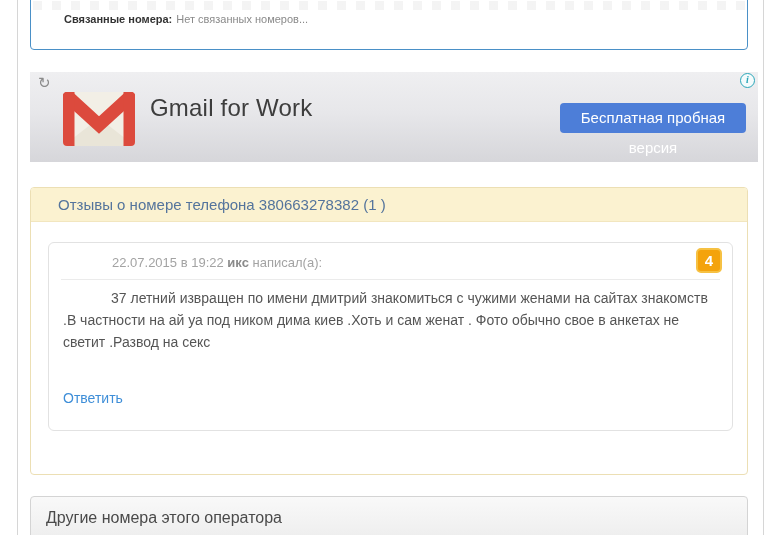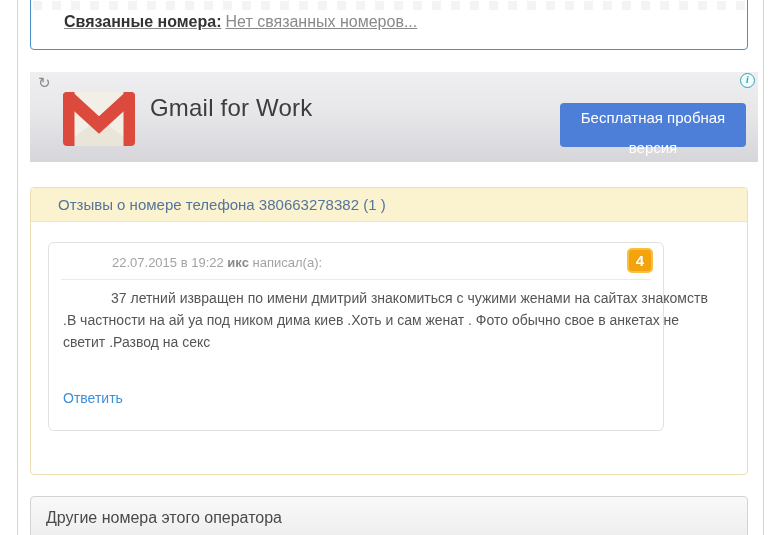--- a/index.html
+++ b/index.html
@@ -9,44 +9,44 @@
 
   .side-line { position:absolute; top:0; bottom:0; width:1px; background:#d6d6d6; }
   .side-line.left { left:17px; }
   .side-line.right { left:763px; }
 
   
   .related-box { position:absolute; left:30px; top:-10px; width:718px; height:60px;
     border:1px solid #4a90c7; border-radius:4px; background:#fff; }
   .related-stripes { position:absolute; left:2px; right:2px; top:10px; height:9px;
     background:repeating-linear-gradient(90deg,#f2f2f2 0 9px,#ffffff 9px 19px); opacity:.85; }
-  .related-line { position:absolute; left:33px; top:22px; font-size:16px; color:#8a8a8a; white-space:nowrap;text-decoration:underline; }
+  .related-line { position:absolute; left:33px; top:22px; font-size:11px; color:#8a8a8a; white-space:nowrap; }
   .related-line b { color:#333333; margin-right:4px; }
 
   
   .ad-banner { position:absolute; left:30px; top:72px; width:728px; height:90px;
     background:linear-gradient(180deg,#efeff1 0%,#e7e7ea 45%,#d6d6da 100%); }
   .refresh-icon { position:absolute; left:8px; top:2px; font-size:15px; color:#8b8b8b; cursor:pointer; }
   .info-icon { position:absolute; right:3px; top:1px; width:15px; height:15px; border-radius:50%;
     border:1.5px solid #2aa6b8; background:#f4fbfc; color:#2aa6b8; font-size:10px; line-height:12px;
     text-align:center; font-family:"Liberation Serif", serif; font-style:italic; font-weight:bold; cursor:pointer; }
   .gmail-logo { position:absolute; left:33px; top:20px; width:72px; height:54px; }
   .ad-title { position:absolute; left:120px; top:22px; font-size:24px; color:#3d3d3d; letter-spacing:.2px; }
   .ad-subtitle { position:absolute; left:121px; top:48px; font-size:15px; color:#7d7d7d; }
-  .ad-cta { position:absolute; left:530px; top:31px; width:186px; height:44px;
+  .ad-cta { position:absolute; left:530px; top:31px; width:186px; height:30px;
     background:#4d7ed8; border:none; border-radius:4px; color:#ffffff; font-size:15px;
     font-family:"Liberation Sans", sans-serif; cursor:pointer; text-align:center; line-height:30px; }
 
   
   .reviews-section { position:absolute; left:30px; top:187px; width:718px; height:288px;
     border:1px solid #ecdfb4; border-radius:4px; background:#ffffff; }
   .reviews-header { height:34px; background:#fbf2d0; border-bottom:1px solid #f2e6bf;
     border-radius:3px 3px 0 0; line-height:34px; padding-left:27px; font-size:15px; color:#54749c; }
 
-  .comment-box { position:absolute; left:17px; top:54px; width:616px; height:189px;
+  .comment-box { position:absolute; left:17px; top:54px; width:685px; height:189px;
     border:1px solid #e2e2e2; border-radius:6px; background:#ffffff; }
   .comment-meta { position:absolute; left:63px; top:12px; font-size:13px; color:#a3a3a3; white-space:nowrap; }
   .comment-meta .author { font-weight:bold; color:#8a8a8a; }
   .rating-badge { position:absolute; right:10px; top:5px; width:26px; height:25px;
     background:#f4a30c; border:2px solid #f6c143; border-radius:5px; color:#ffffff;
     font-size:15px; font-weight:bold; text-align:center; line-height:21px; }
   .comment-sep { position:absolute; left:12px; right:12px; top:36px; border-top:1px solid #ebebeb; }
   .comment-text { position:absolute; left:14px; top:44px; width:658px;
     font-size:14px; line-height:22px; color:#555555; text-indent:48px; }
   .reply-link { position:absolute; left:14px; top:147px; font-size:14px; color:#3e8ed8;

